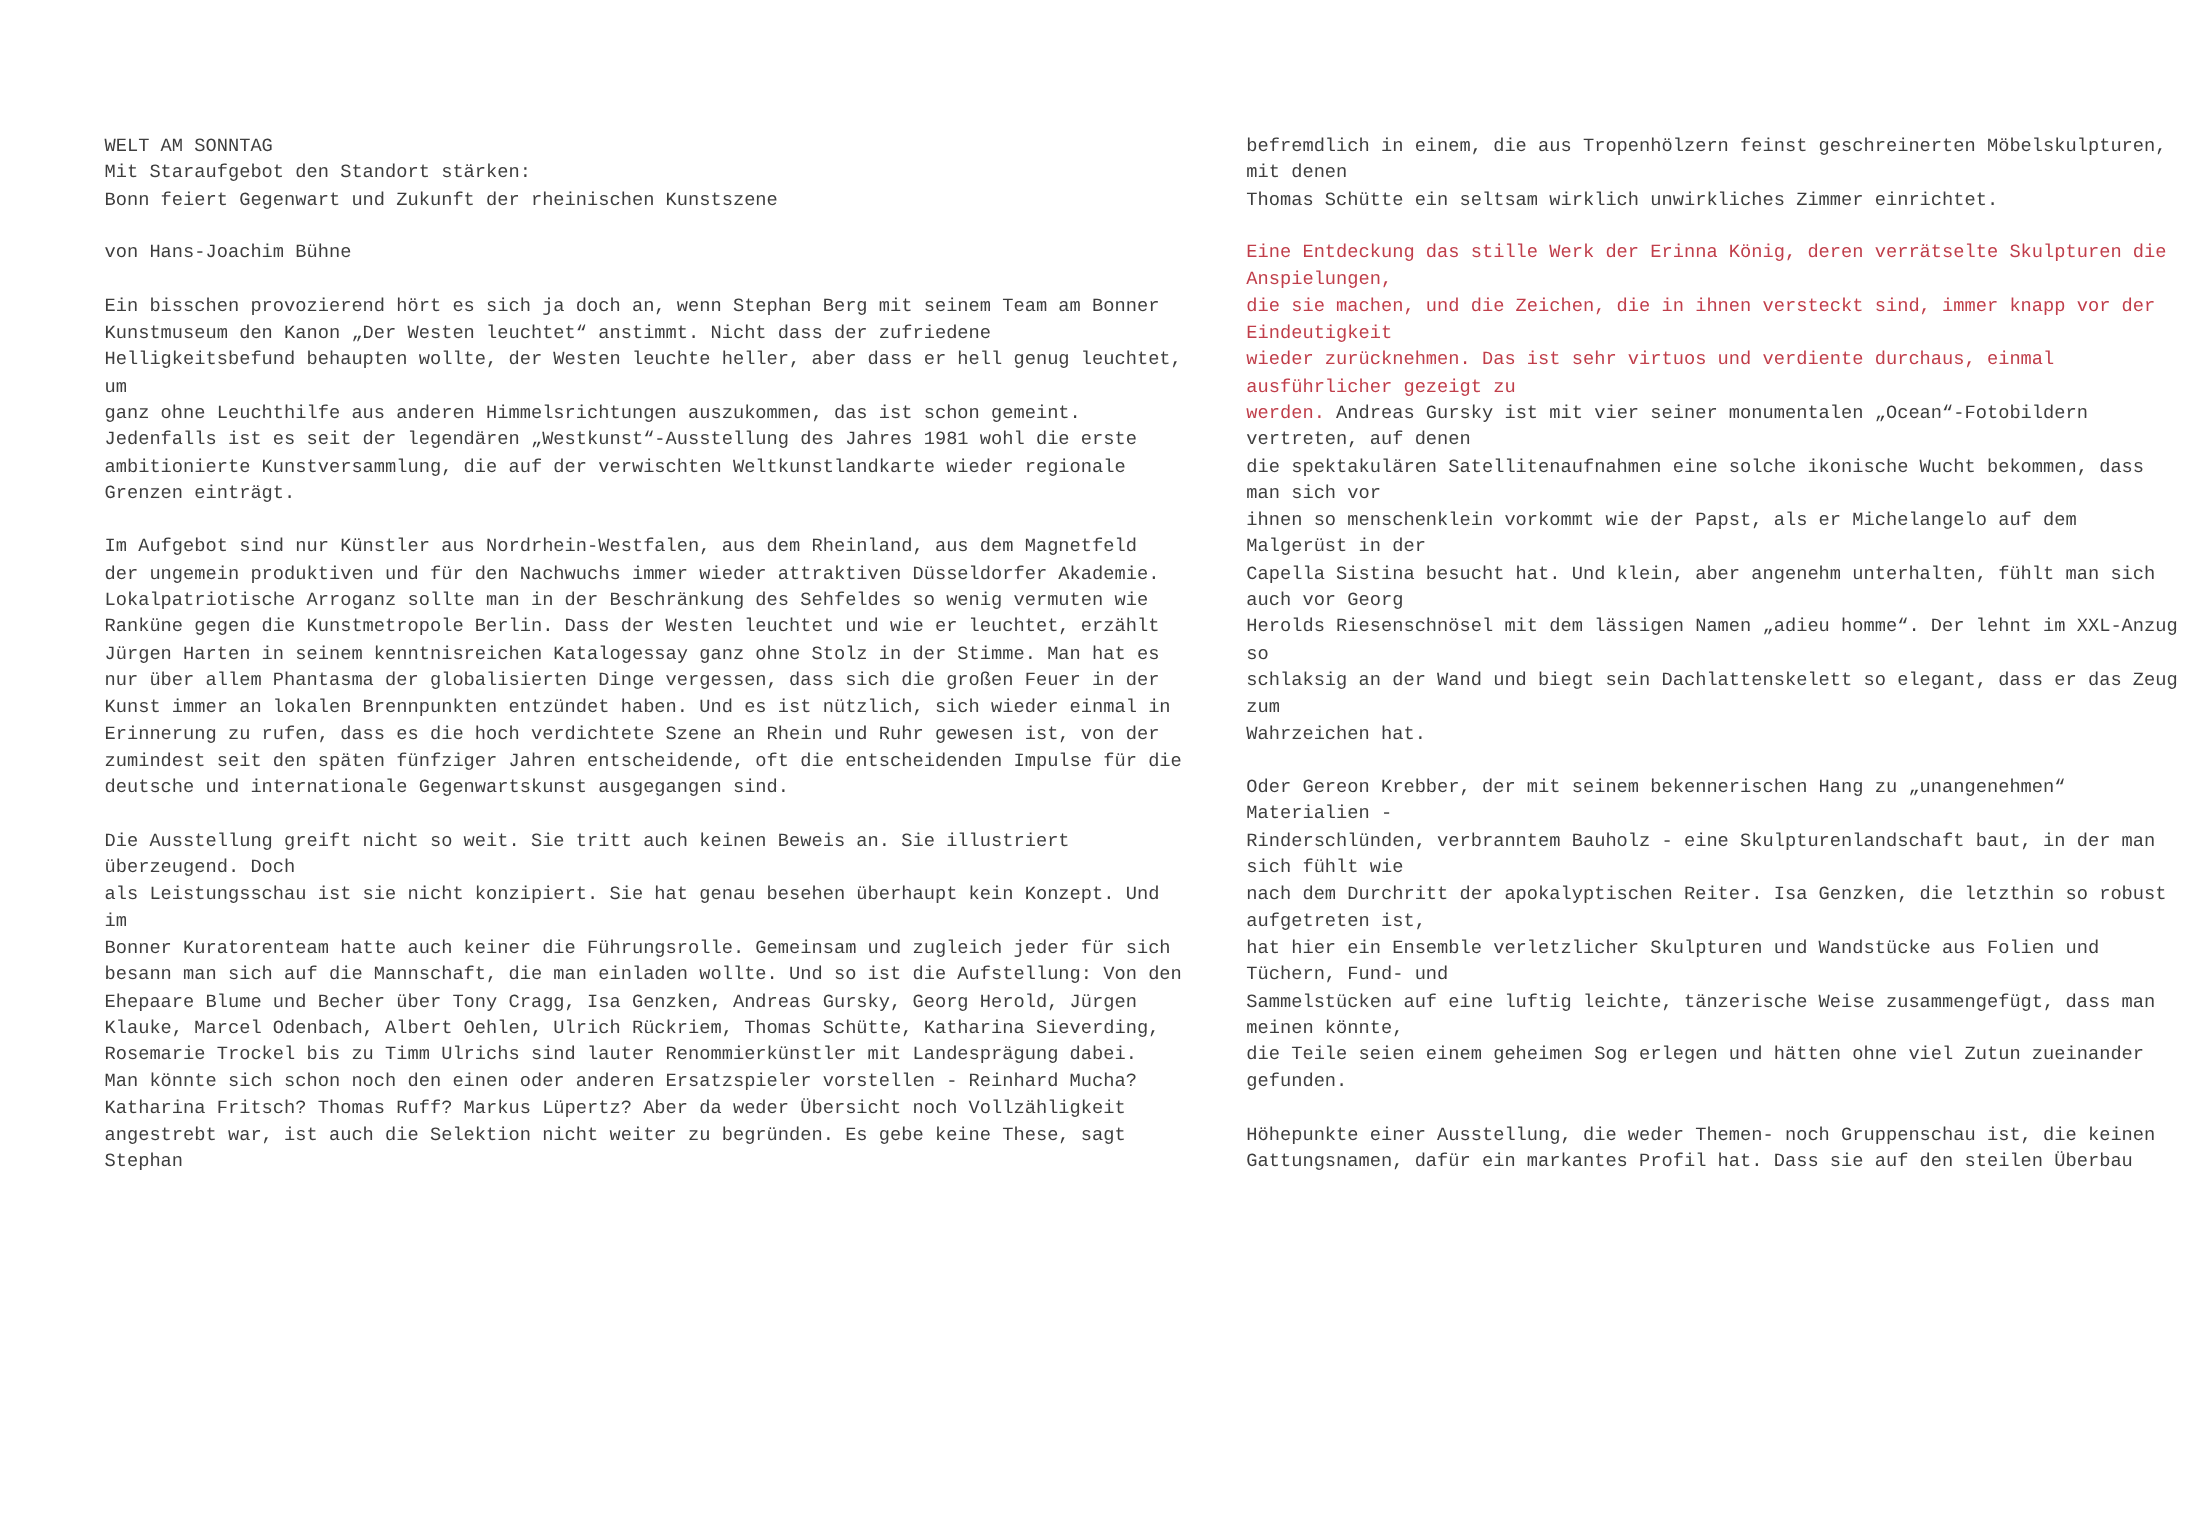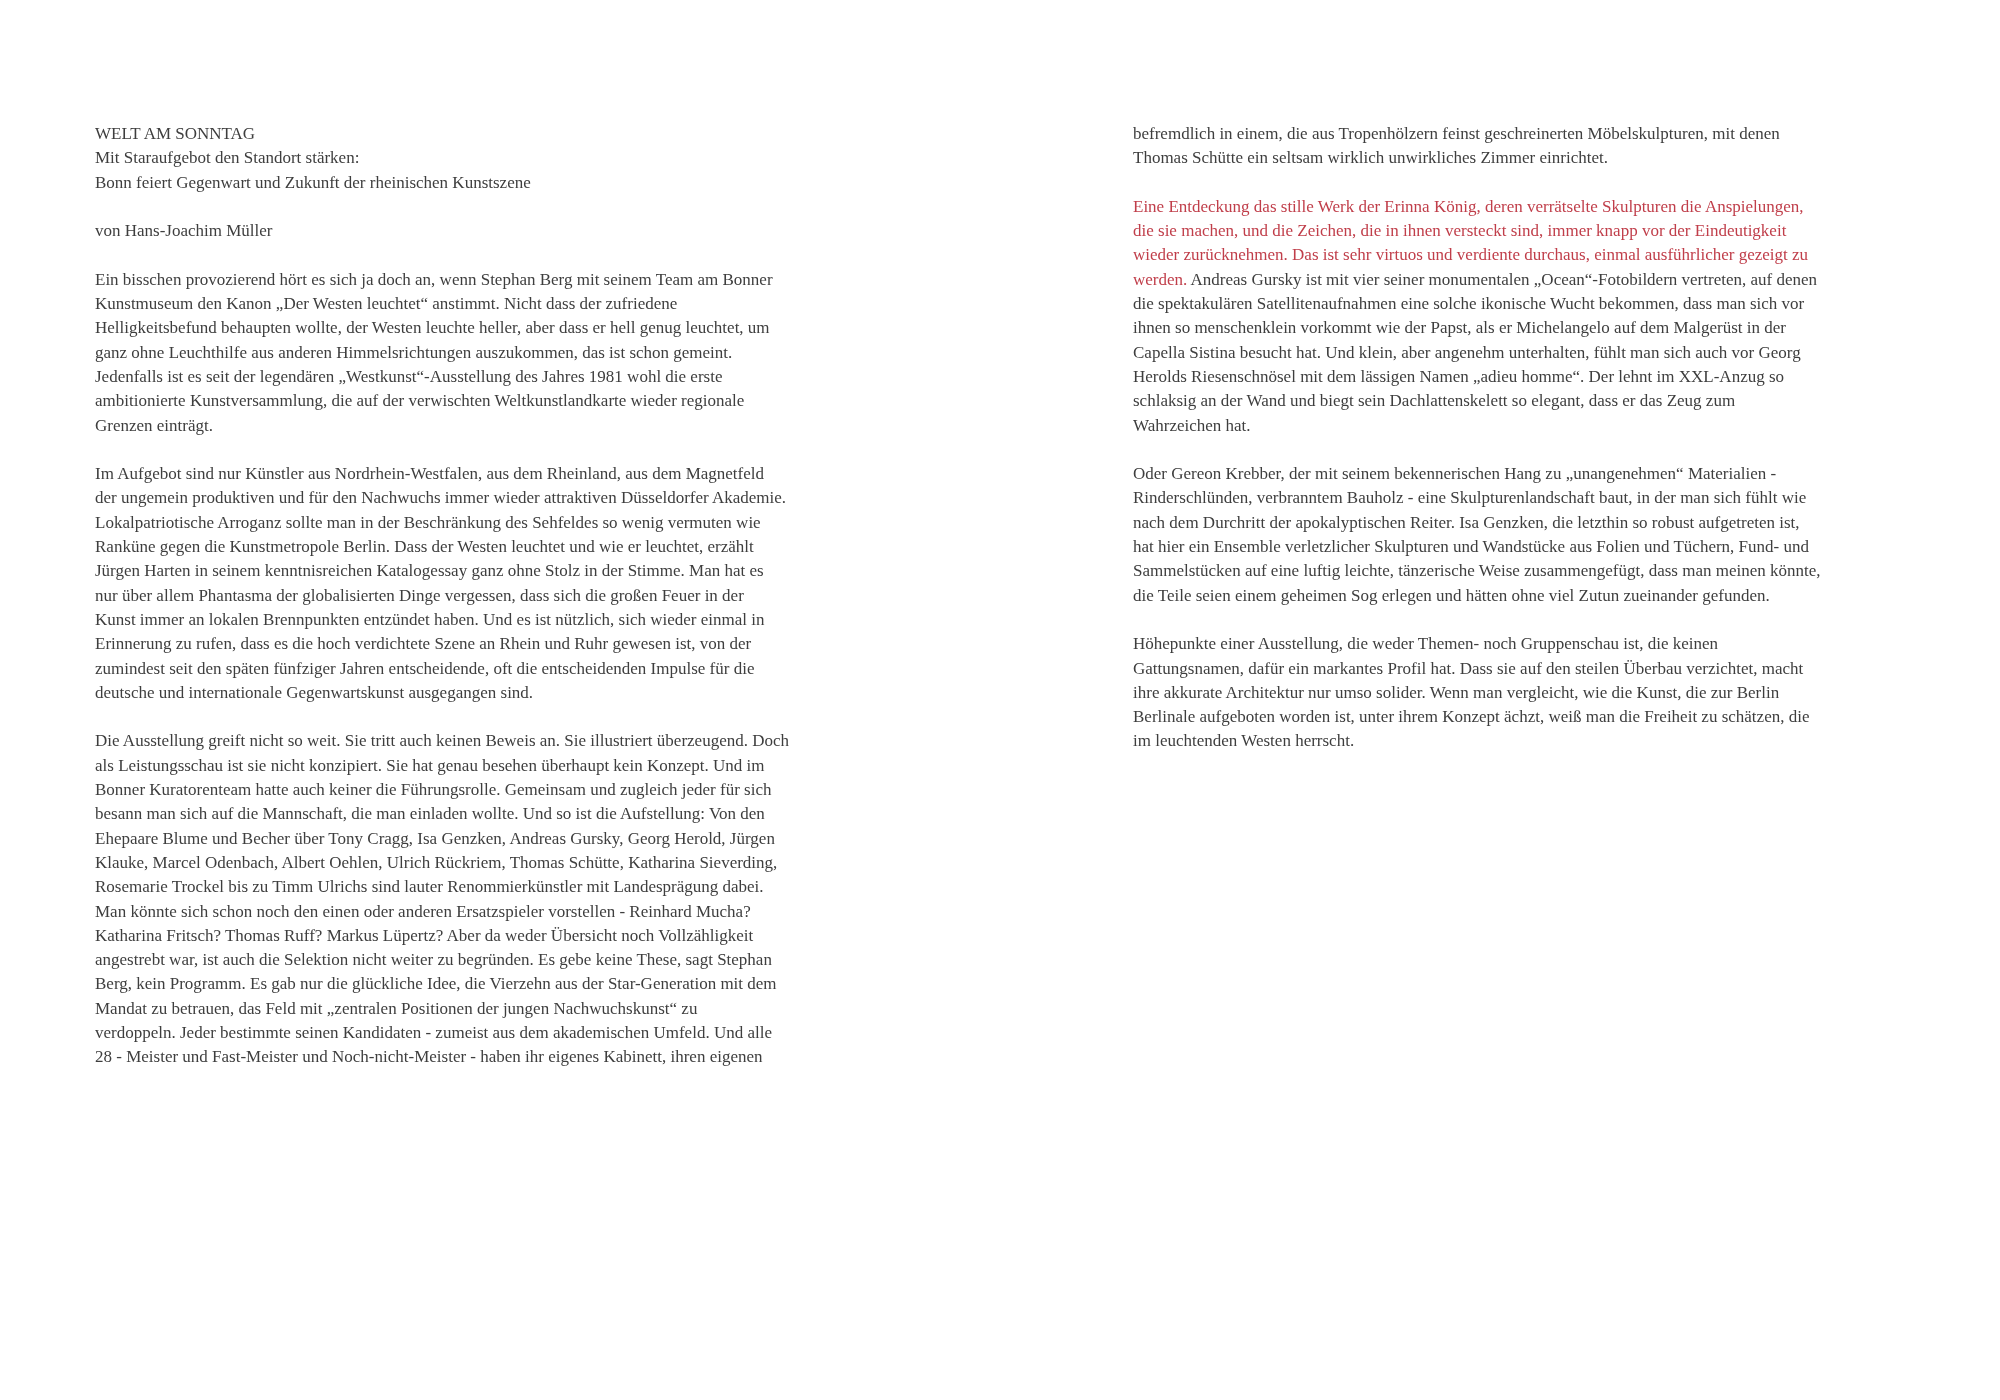--- a/index.html
+++ b/index.html
@@ -6,21 +6,21 @@
     margin: 0;
     padding: 0;
     background: #ffffff;
   }
   .page {
     position: relative;
     width: 2000px;
     height: 1072px;
     background: #ffffff;
     overflow: hidden;
-    font-family: Liberation Serif, serif;
+    font-family: Liberation Mono, monospace;
     color: #3e3e3e;
   }
   .col {
     position: absolute;
     top: 122px;
     font-size: 17px;
     line-height: 24.3px;
     font-weight: 400;
   }
   .col-left  { left: 95px;  width: 980px; }
@@ -33,21 +33,21 @@
 </style>
 </head>
 <body>
 
 <div class="page">
 
   <div class="col col-left">
     <div class="block" style="margin-bottom:0;">WELT AM SONNTAG</div>
     <div class="block">Mit Staraufgebot den Standort stärken:
 Bonn feiert Gegenwart und Zukunft der rheinischen Kunstszene</div>
-    <div class="block">von Hans-Joachim Müller</div>
+    <div class="block">von Hans-Joachim Bühne</div>
     <div class="block">Ein bisschen provozierend hört es sich ja doch an, wenn Stephan Berg mit seinem Team am Bonner
 Kunstmuseum den Kanon „Der Westen leuchtet“ anstimmt. Nicht dass der zufriedene
 Helligkeitsbefund behaupten wollte, der Westen leuchte heller, aber dass er hell genug leuchtet, um
 ganz ohne Leuchthilfe aus anderen Himmelsrichtungen auszukommen, das ist schon gemeint.
 Jedenfalls ist es seit der legendären „Westkunst“-Ausstellung des Jahres 1981 wohl die erste
 ambitionierte Kunstversammlung, die auf der verwischten Weltkunstlandkarte wieder regionale
 Grenzen einträgt.</div>
     <div class="block">Im Aufgebot sind nur Künstler aus Nordrhein-Westfalen, aus dem Rheinland, aus dem Magnetfeld
 der ungemein produktiven und für den Nachwuchs immer wieder attraktiven Düsseldorfer Akademie.
 Lokalpatriotische Arroganz sollte man in der Beschränkung des Sehfeldes so wenig vermuten wie

